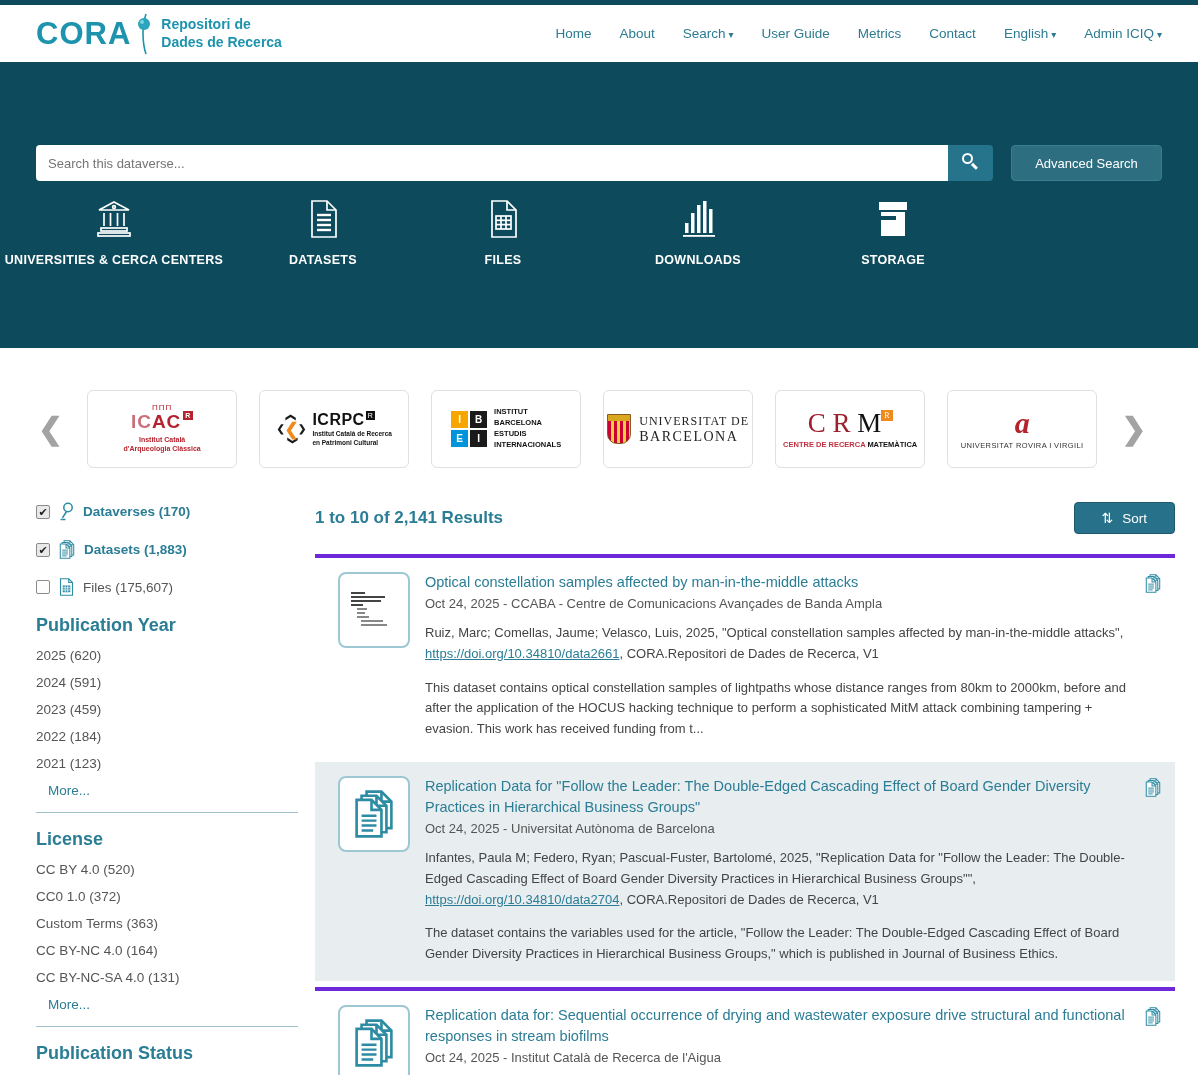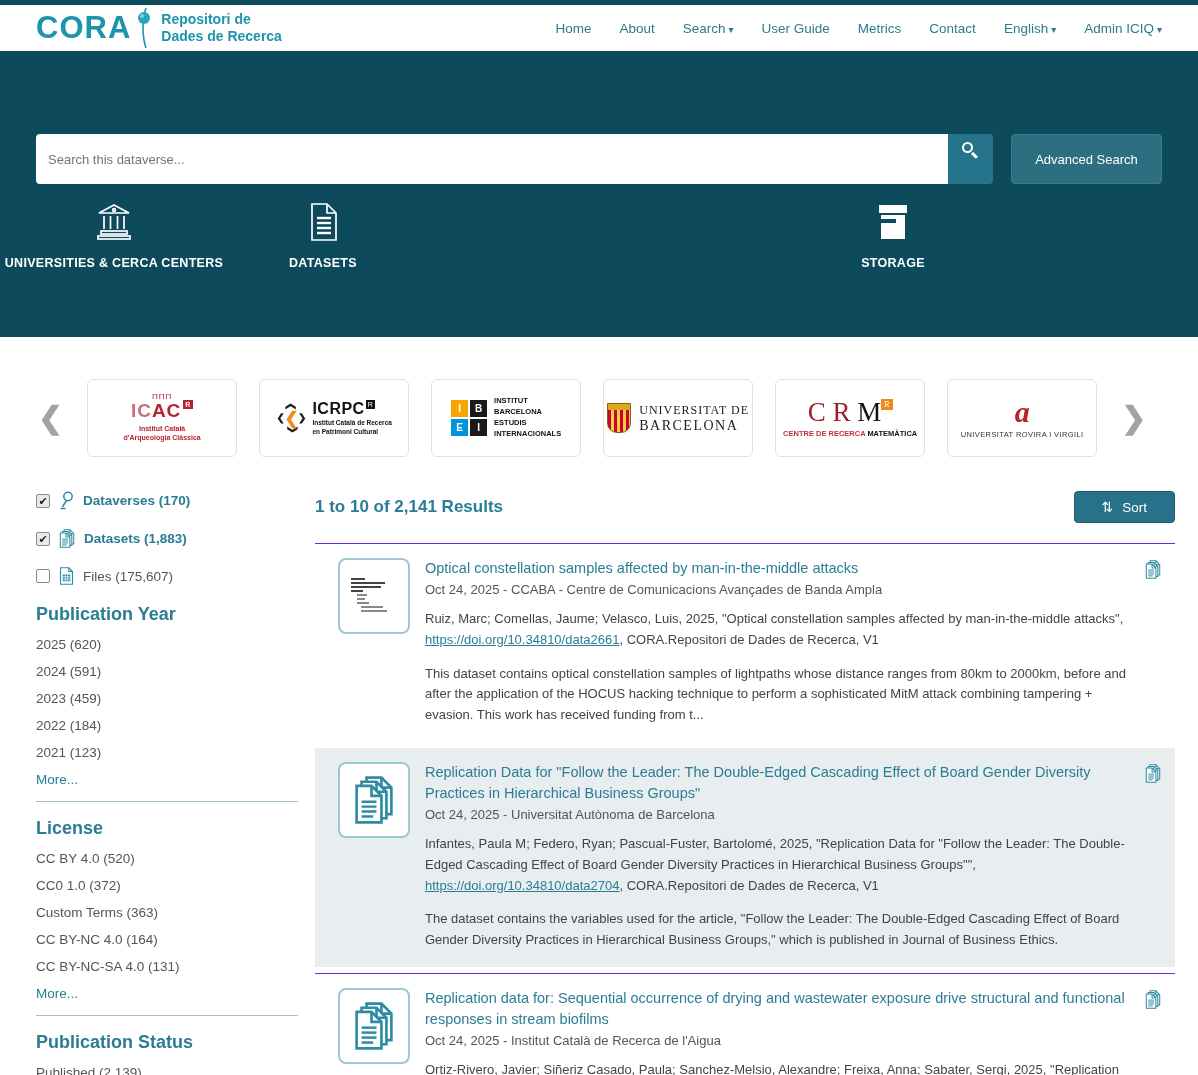--- a/index.html
+++ b/index.html
@@ -1,32 +1,32 @@
 <!DOCTYPE html>
 <html><head>
 <meta charset="utf-8">
 <style>
   * { margin:0; padding:0; box-sizing:border-box; }
   html,body { width:1198px; height:1075px; overflow:hidden; background:#fff;
     font-family:"Liberation Sans", sans-serif; color:#444; }
 
   
   .topstrip { height:5px; background:#0d4a5c; }
-  .navbar { height:46px; display:flex; align-items:center; padding:0 36px; background:#fff; }
+  .navbar { height:57px; display:flex; align-items:center; padding:0 36px; background:#fff; }
   .brand { display:flex; align-items:center; cursor:pointer; }
   .brand-word { font-size:31px; font-weight:bold; letter-spacing:1px; color:#1d93ad; }
   .brand-ic { margin:0 8px 0 4px; }
   .brand-sub { font-size:14px; font-weight:bold; color:#1d93ad; line-height:1.25; }
   .nav-links { margin-left:auto; display:flex; gap:28px; align-items:center; }
   .nav-links a { color:#2d7b90; font-size:13.5px; text-decoration:none; white-space:nowrap; cursor:pointer; }
   .caret { font-size:10px; margin-left:3px; }
 
   
   .hero { height:286px; background:#0d4a5c; padding-top:83px; }
-  .search-row { margin:0 36px; display:flex; height:50px; }
+  .search-row { margin:0 36px; display:flex; height:36px; }
   .search-input { flex:1; border:none; border-radius:4px 0 0 4px; padding:0 12px; font-size:13px;
     color:#555; outline:none; font-family:"Liberation Sans",sans-serif; }
   .search-btn { width:45px; background:#26748c; border:none; border-radius:0 4px 4px 0;
     cursor:pointer; position:relative; }
   .magnifier { position:absolute; left:14px; top:8px; width:11px; height:11px;
     border:2px solid #fff; border-radius:50%; }
   .magnifier::after { content:""; position:absolute; width:2.5px; height:7px; background:#fff;
     left:9px; top:8px; transform:rotate(-45deg); }
   .adv-btn { margin-left:18px; width:151px; background:#2d6e81; border:1px solid #3a7d90;
     color:#fff; font-size:13px; border-radius:4px; cursor:pointer; font-family:"Liberation Sans",sans-serif; }
@@ -94,32 +94,32 @@
   .content { display:flex; padding:0 23px 0 36px; }
   .sidebar { width:262px; flex:0 0 auto; margin-right:17px; }
   .type-row { display:flex; align-items:center; gap:9px; margin-bottom:19px; cursor:pointer; }
   .type-label { color:#2a7d95; font-weight:bold; font-size:13.5px; }
   .type-row.unchecked .type-label { color:#555; font-weight:normal; }
   .cb { width:14px; height:14px; border:1px solid #8a8a8a; background:#fdfdfd; border-radius:2px;
     font-size:11px; line-height:12px; text-align:center; color:#222; flex:0 0 auto; cursor:pointer; }
   .cb.checked { background:#e9e9e9; }
   .facet-head { color:#2a7d95; font-weight:bold; font-size:18px; margin:16px 0 12px; }
   .facet-item { display:block; color:#555; font-size:13.5px; margin-bottom:12px; text-decoration:none; cursor:pointer; }
-  .facet-more { display:block; color:#2a7d95; font-size:13.5px; margin:4px 0 14px 0; cursor:pointer; text-decoration:none; }
+  .facet-more { display:block; color:#2a7d95; font-size:13.5px; margin:4px 0 14px 12px; cursor:pointer; text-decoration:none; }
   .facet-sep { border:none; border-top:1px solid #9fc0cc; margin:0 0 4px; }
 
   .results { flex:1; min-width:0; }
   .results-header { display:flex; justify-content:space-between; align-items:center; margin-bottom:20px; }
   .results-count { color:#2a7d95; font-size:17px; font-weight:bold; }
   .sort-btn { background:#28718a; color:#fff; border:1px solid #1d5a6e; border-radius:4px;
     padding:7px 27px; font-size:13.5px; display:flex; align-items:center; gap:9px; cursor:pointer;
     font-family:"Liberation Sans",sans-serif; }
   .sort-ic { font-size:14px; }
 
-  .result-card { position:relative; display:flex; border-top:1px solid #6d28d9; padding:14px 34px 16px 23px; }
+  .result-card { position:relative; display:flex; border-top:4px solid #6d28d9; padding:14px 34px 16px 23px; }
   .result-card.highlight { border-top:none; background:#e8edf0; margin:6px 0; }
   .thumb { width:72px; height:76px; border:2px solid #9ec7d4; border-radius:8px; background:#fff;
     flex:0 0 auto; margin-right:15px; display:flex; align-items:center; justify-content:center;
     cursor:pointer; overflow:hidden; }
   .mini-doc { width:46px; }
   .mini-doc i { display:block; height:2px; background:#888; margin-bottom:2px; }
   .mini-doc i.dk { background:#444; }
   .card-body { flex:1; min-width:0; }
   .card-title { display:block; color:#2a7d95; font-size:14.5px; line-height:1.45; text-decoration:none;
     cursor:pointer; max-width:705px; }
@@ -203,20 +203,43 @@
       <svg width="30" height="40" viewBox="0 0 30 40" fill="none" stroke="#fff" stroke-width="1.7">
         <path d="M4 2 h15 l9 9 v27 H4 z"></path>
           <path d="M19 2 v9 h9"></path>
         <line x1="9" y1="16" x2="23" y2="16" stroke-width="2.4"></line>
         <line x1="9" y1="21" x2="23" y2="21" stroke-width="2.4"></line>
         <line x1="9" y1="26" x2="23" y2="26" stroke-width="2.4"></line>
         <line x1="9" y1="31" x2="23" y2="31" stroke-width="2.4"></line>
       </svg>
       <div class="metric-label">DATASETS</div>
     </div>
+    <div class="metric" style="left:403px;width:200px;">
+      <svg width="30" height="40" viewBox="0 0 30 40" fill="none" stroke="#fff" stroke-width="1.7">
+        <path d="M4 2 h15 l9 9 v27 H4 z"></path>
+          <path d="M19 2 v9 h9"></path>
+        <rect x="8" y="17" width="15" height="13"></rect>
+        <line x1="8" y1="21.3" x2="23" y2="21.3"></line>
+          <line x1="8" y1="25.6" x2="23" y2="25.6"></line>
+        <line x1="13" y1="17" x2="13" y2="30"></line>
+          <line x1="18" y1="17" x2="18" y2="30"></line>
+      </svg>
+      <div class="metric-label">FILES</div>
+    </div>
+    <div class="metric" style="left:598px;width:200px;">
+      <svg width="42" height="40" viewBox="0 0 42 40" fill="#fff" stroke="none">
+        <rect x="8" y="24" width="3.5" height="10"></rect>
+        <rect x="14" y="14" width="3.5" height="20"></rect>
+        <rect x="20" y="6" width="3.5" height="28"></rect>
+        <rect x="26" y="2" width="3.5" height="32"></rect>
+        <rect x="32" y="10" width="3.5" height="24"></rect>
+        <rect x="6" y="36" width="32" height="1.8"></rect>
+      </svg>
+      <div class="metric-label">DOWNLOADS</div>
+    </div>
     <div class="metric" style="left:793px;width:200px;">
       <svg width="36" height="40" viewBox="0 0 36 40" fill="#fff" stroke="none">
         <rect x="4" y="3" width="28" height="8"></rect>
         <rect x="6" y="13" width="24" height="24"></rect>
         <rect x="6" y="17" width="15" height="4" fill="#0d4a5c"></rect>
       </svg>
       <div class="metric-label">STORAGE</div>
     </div>
   </div>
 </section>

